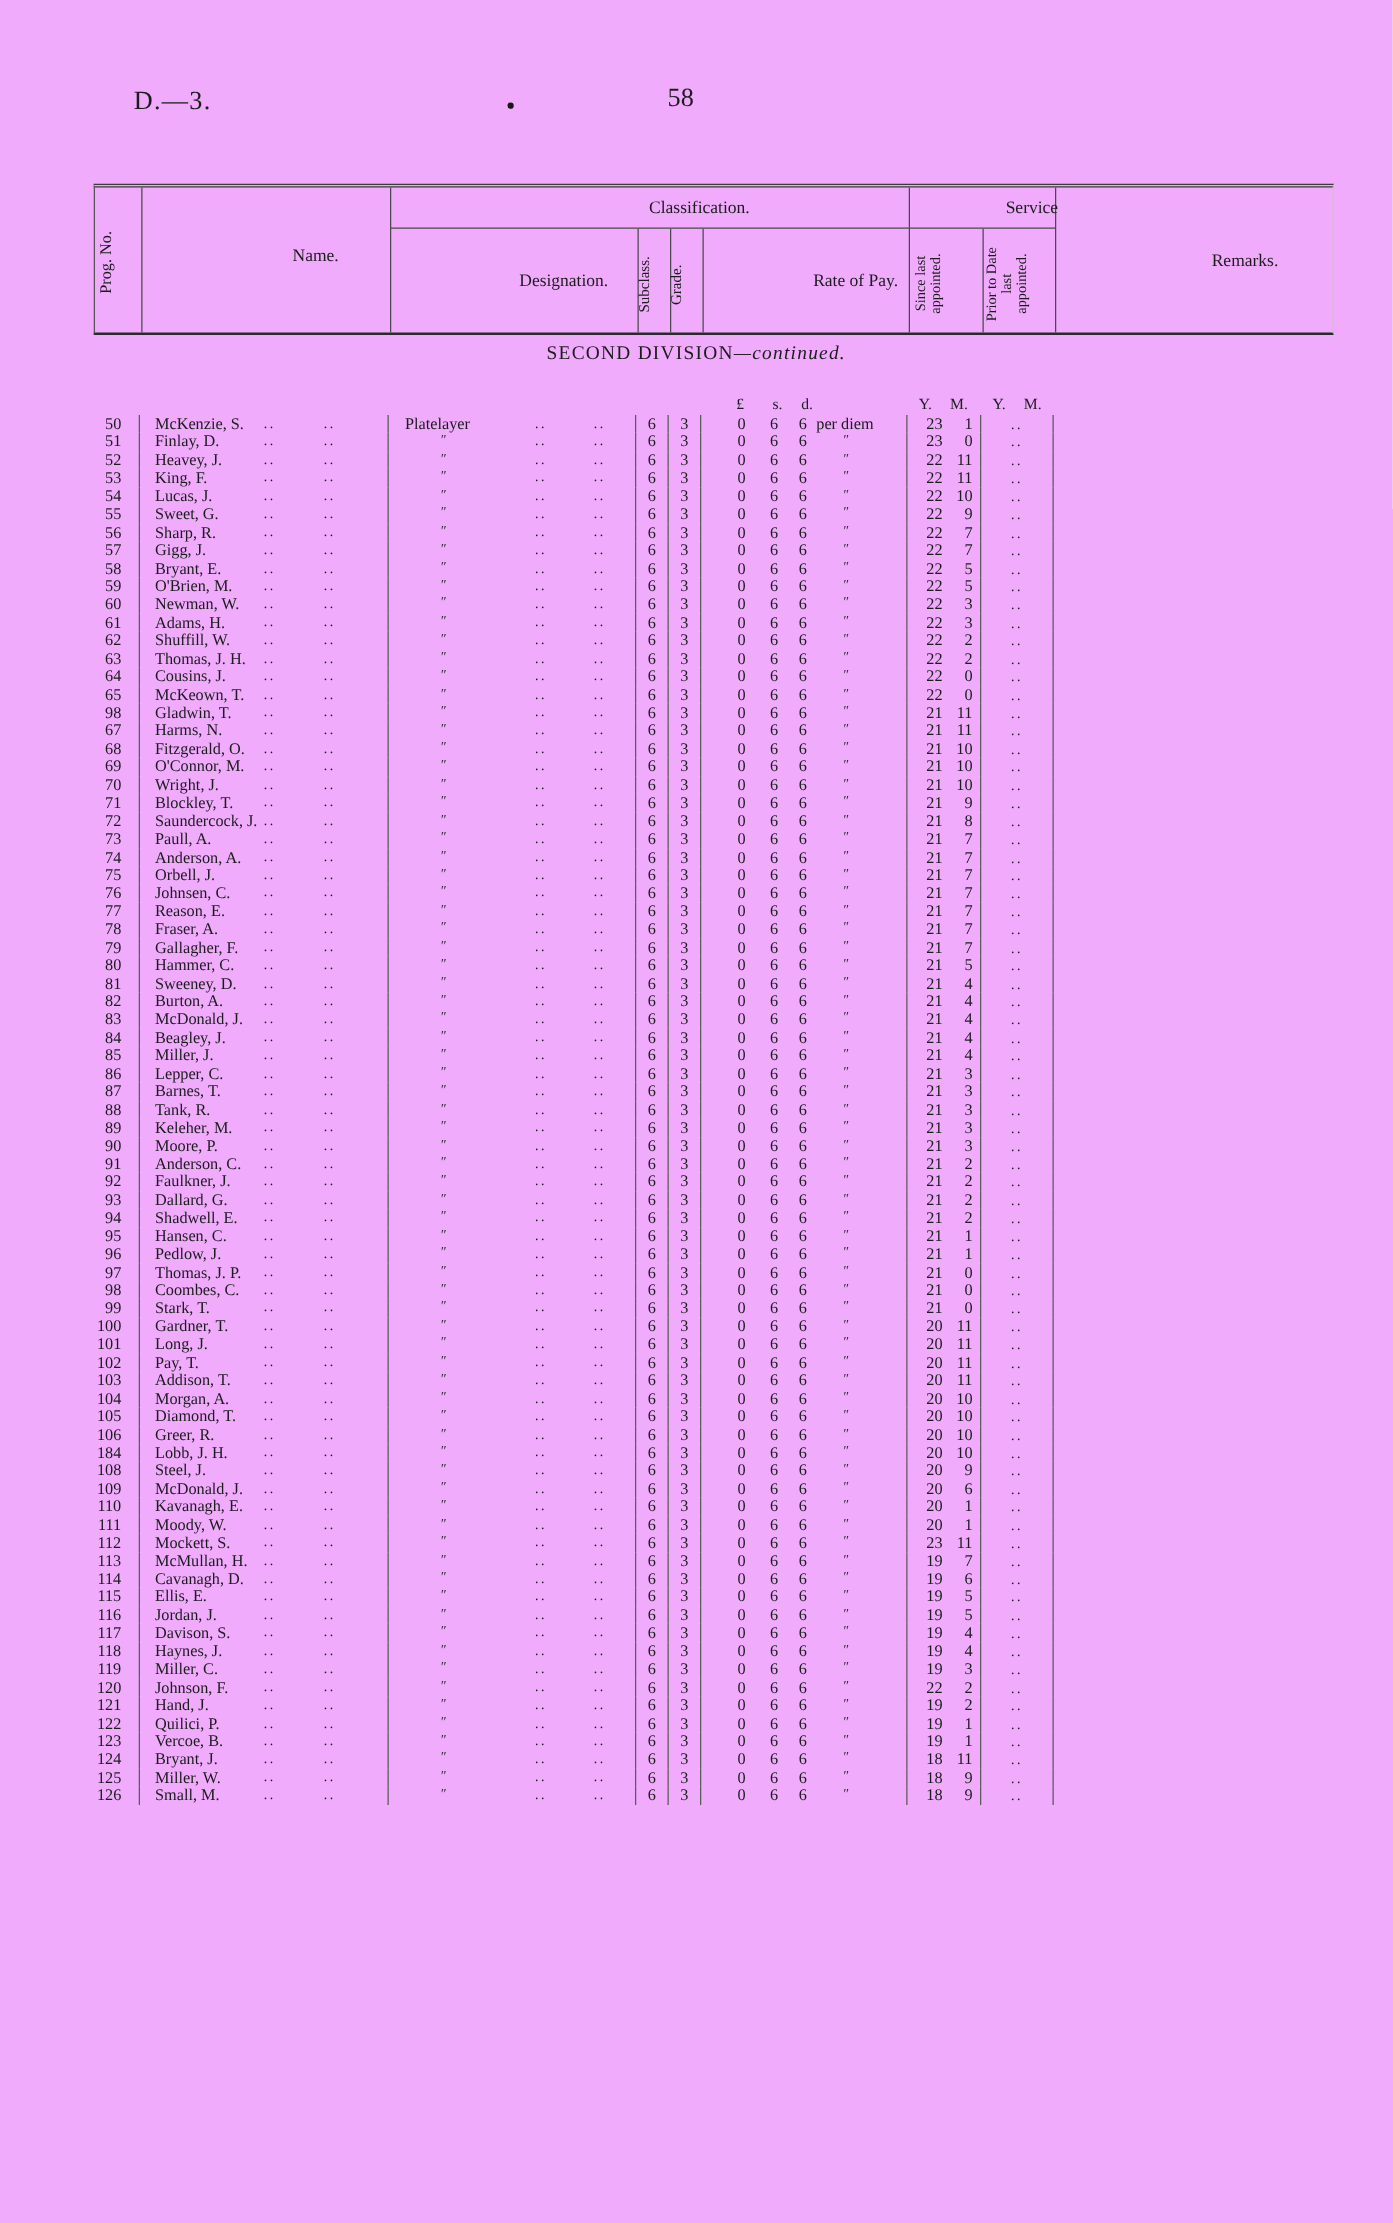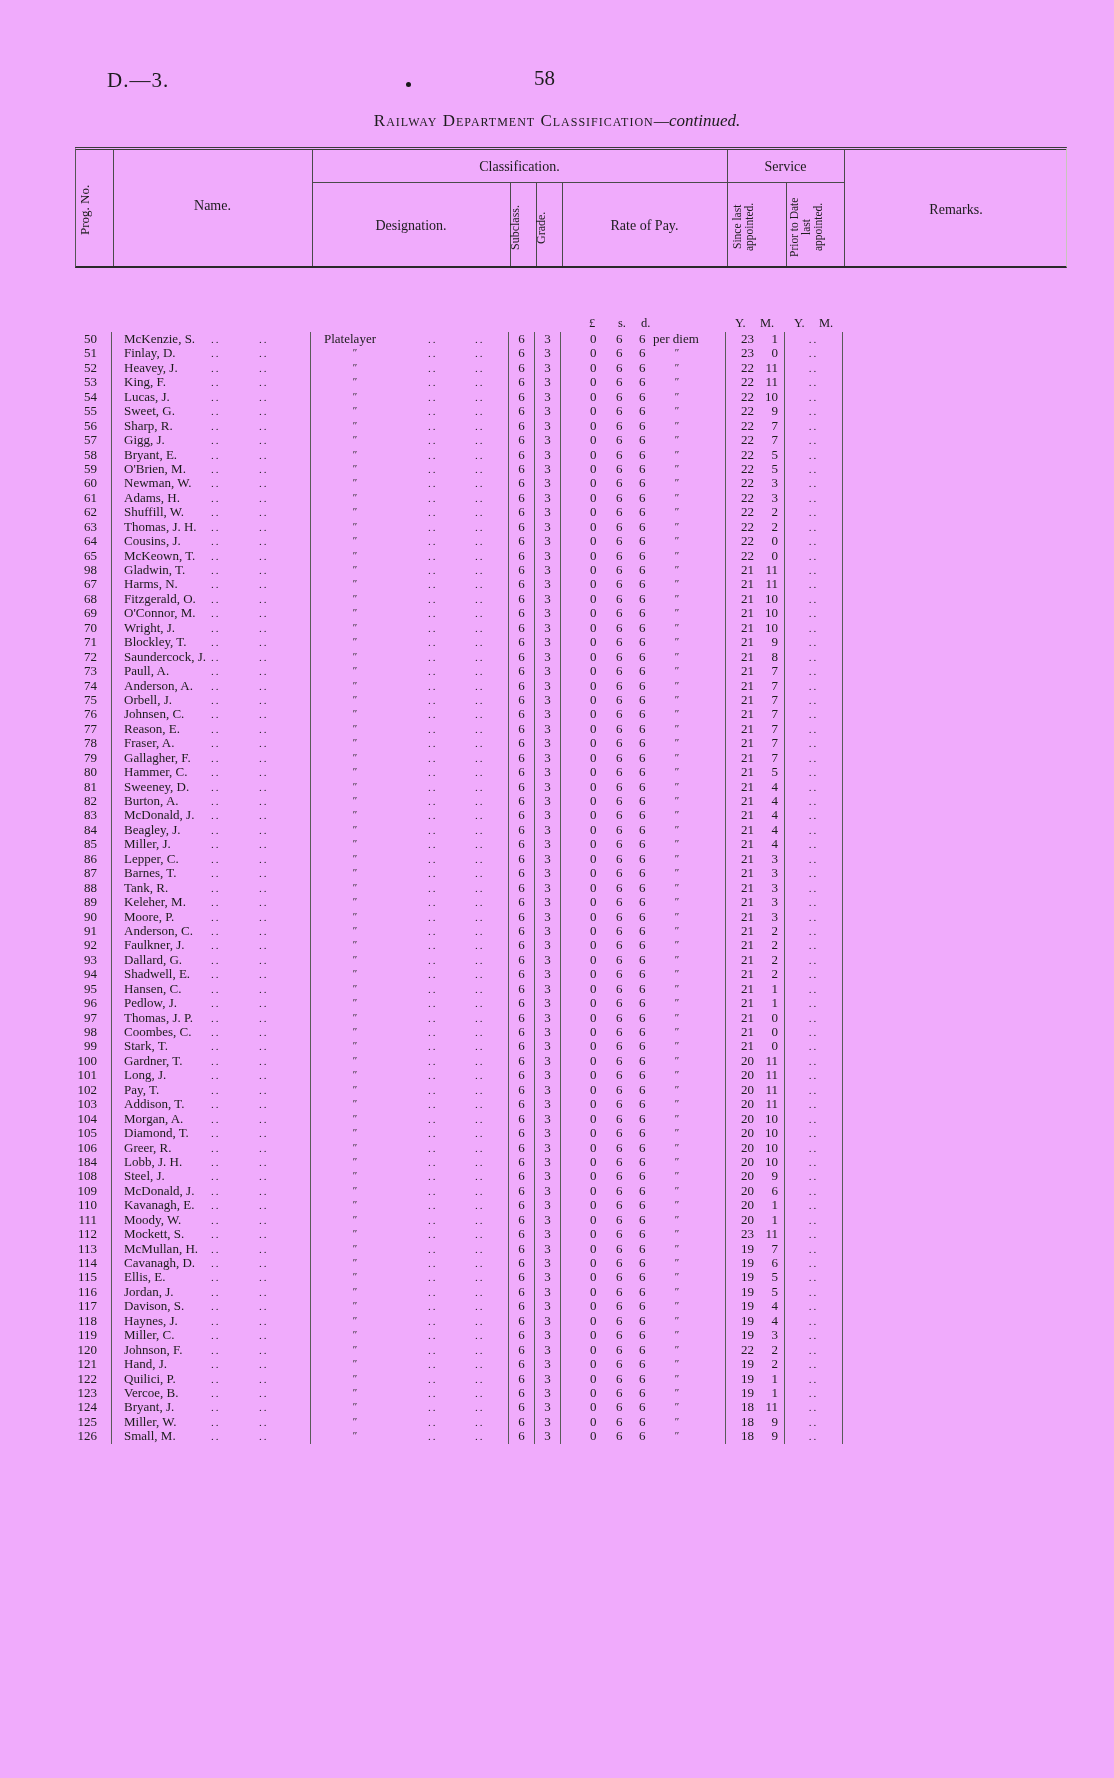--- a/index.html
+++ b/index.html
@@ -20,21 +20,21 @@
   
   .thead{
     left:75px; top:147px; width:992px; height:121px;
     border-top:3px double #3a3a3a; border-bottom:2px solid #2a2a2a;
     border-left:1px solid #555; border-right:1px solid #c9c5bc;
     box-sizing:border-box; font-size:14px;
   }
   .vline{position:absolute; width:1px; background:#4a4a4a; top:0; bottom:0;}
   .vline.part{top:33px;}
   .hline{position:absolute; height:1px; background:#4a4a4a;}
-  .hlabel{position:absolute; text-align:center;}
+  .hlabel{position:absolute; text-align:center;padding-left:40px;}
   .rot{
     position:absolute; writing-mode:vertical-rl; transform:rotate(180deg);
     text-align:center; white-space:pre-line; line-height:12px; font-size:11.5px;
   }
   
   .division-title{left:0; top:274px; width:1114px; text-align:center; font-size:15.5px; letter-spacing:1px;}
   .class-title{left:0; top:296px; width:1114px; text-align:center; font-size:15px;}
   
   .tbody{left:75px; top:315px; width:992px; font-size:13px;}
   .sub-row{position:relative; height:17px; line-height:17px;}
@@ -66,21 +66,20 @@
 </style>
 </head>
 <body>
 
 <div id="page">
 
   <div class="abs doc-ref">D.—3.</div>
   <div class="abs ink-dot"></div>
   <div class="abs page-num">58</div>
 
-  <div class="abs main-title"><span class="sc">Railway Department Classification</span><span class="ital">—continued.</span></div>
 
   <div class="abs thead">
 
     <div class="vline" style="left:37px"></div>
     <div class="vline" style="left:236px"></div>
     <div class="vline" style="left:651px"></div>
     <div class="vline" style="left:768px"></div>
     <div class="vline part" style="left:434px"></div>
     <div class="vline part" style="left:460px"></div>
     <div class="vline part" style="left:486px"></div>
@@ -98,20 +97,21 @@
     <div class="hlabel" style="left:486px; top:68px; width:165px">Rate of Pay.</div>
     <div class="hlabel" style="left:651px; top:9px; width:117px">Service</div>
     <div class="rot" style="left:655px; top:36px; height:82px; width:50px">Since last
 appointed.</div>
     <div class="rot" style="left:712px; top:36px; height:82px; width:52px">Prior to Date
 last
 appointed.</div>
     <div class="hlabel" style="left:768px; top:52px; width:224px">Remarks.</div>
   </div>
 
+  <div class="abs division-title"><span>SECOND DIVISION</span><span class="ital">—continued.</span></div>
 
   <div class="abs tbody">
     <div class="sub-row">
       <span style="left:514px">£</span>
       <span style="left:543px">s.</span>
       <span style="left:566px">d.</span>
       <span style="left:660px">Y.</span>
       <span style="left:685px">M.</span>
       <span style="left:719px">Y.</span>
       <span style="left:744px">M.</span>

